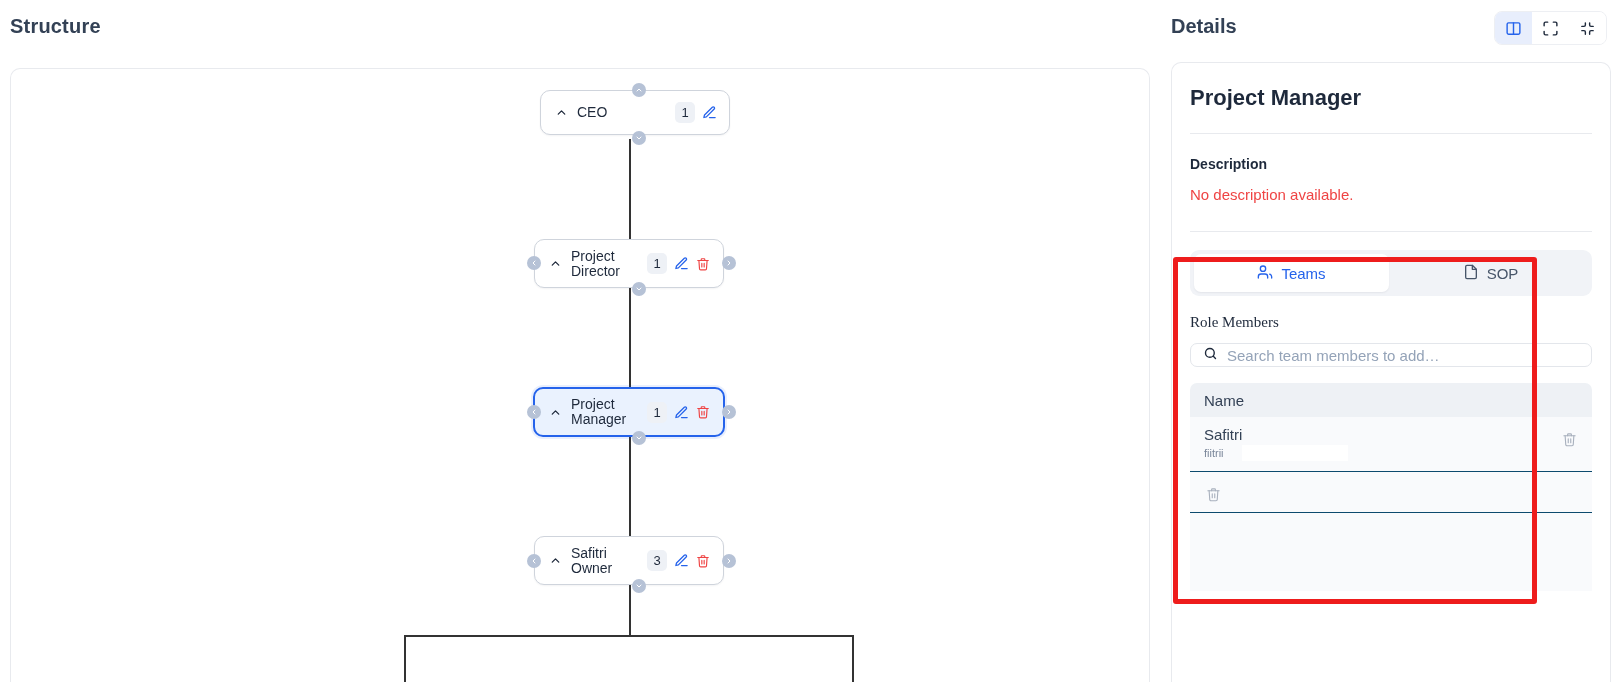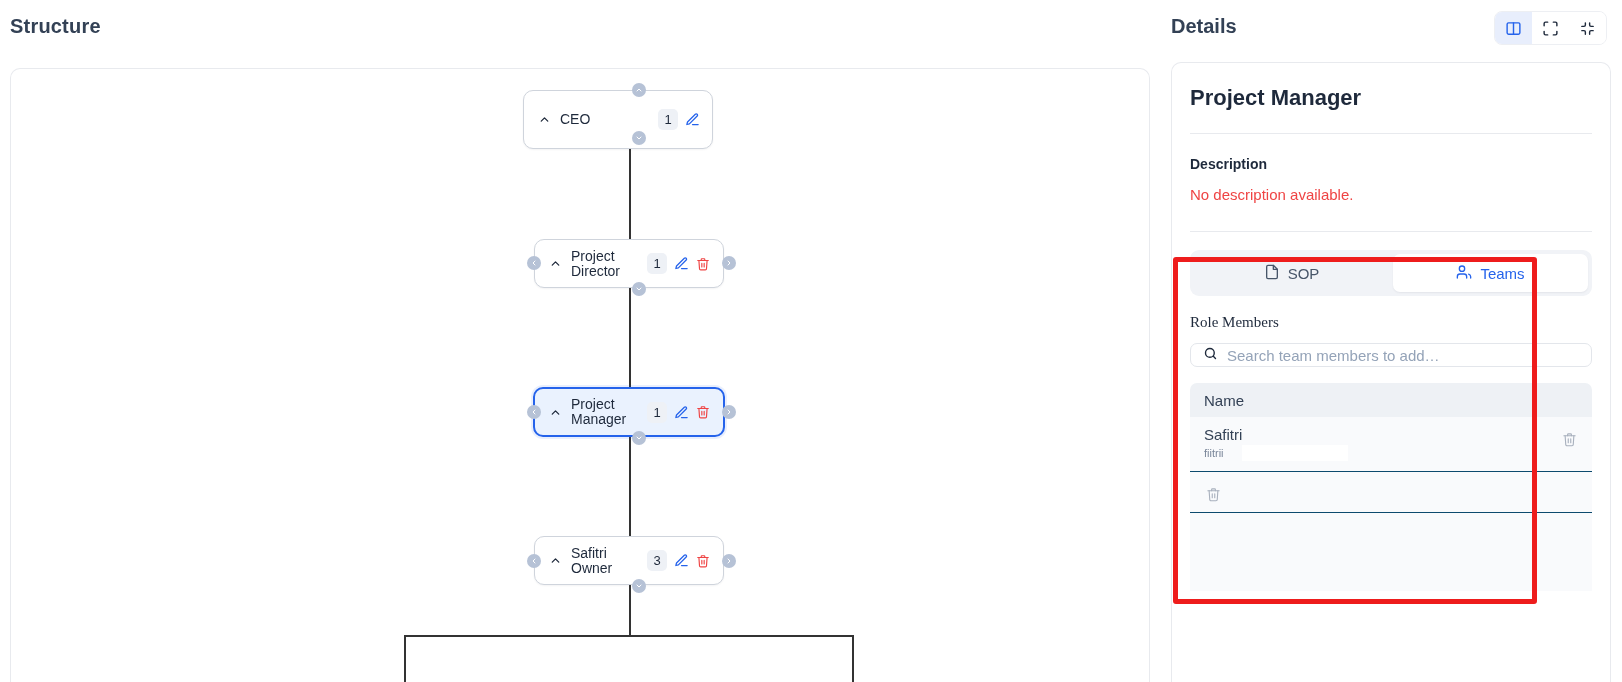--- a/index.html
+++ b/index.html
@@ -168,21 +168,21 @@
     <div class="canvas">
 
       <div class="edge edge-v" style="left:618px; top:70px; height:120px;"></div>
       <div class="edge edge-v" style="left:618px; top:219px; height:120px;"></div>
       <div class="edge edge-v" style="left:618px; top:368px; height:120px;"></div>
       <div class="edge edge-v" style="left:618px; top:516px; height:51px;"></div>
       <div class="edge edge-h" style="left:393px; top:566px; width:450px;"></div>
       <div class="edge edge-v" style="left:393px; top:566px; height:48px;"></div>
       <div class="edge edge-v" style="left:841px; top:566px; height:48px;"></div>
 
-      <div class="node" style="left:512px; top:21px; width:190px; height:59px;align-items:center;">
+      <div class="node" style="left:529px; top:21px; width:190px; height:45px;align-items:center;">
         <span class="chev">
           <svg width="13" height="13" viewBox="0 0 24 24" fill="none" stroke="currentColor" stroke-width="2.4" stroke-linecap="round" stroke-linejoin="round">
               <polyline points="18 15 12 9 6 15"></polyline>
             </svg>
         </span>
         <span class="label">CEO</span>
         <span class="actions">
           <span class="badge">1</span>
           <span class="ico-btn ico-edit">
             <svg width="15" height="15" viewBox="0 0 24 24" fill="none" stroke="currentColor" stroke-width="2" stroke-linecap="round" stroke-linejoin="round">
@@ -364,38 +364,38 @@
       <div class="dc-inner">
         <div class="role-title">Project Manager</div>
         <div class="hr"></div>
         <div class="sec-label">Description</div>
         <div class="sec-text">No description available.</div>
         <div class="hr" style="margin-top:28px;"></div>
       </div>
 
       <div style="padding: 18px 18px 0 18px;">
         <div class="tabs">
-          <div class="tab">
-            <span>
-              <svg width="16" height="16" viewBox="0 0 24 24" fill="none" stroke="currentColor" stroke-width="2" stroke-linecap="round" stroke-linejoin="round">
-                  <path d="M14 2H6a2 2 0 0 0-2 2v16a2 2 0 0 0 2 2h12a2 2 0 0 0 2-2V8z"></path>
-                  <polyline points="14 2 14 8 20 8"></polyline>
-                </svg>
-            </span>
-            <span>SOP</span>
-          </div>
           <div class="tab active">
             <span>
               <svg width="16" height="16" viewBox="0 0 24 24" fill="none" stroke="currentColor" stroke-width="2" stroke-linecap="round" stroke-linejoin="round">
                   <path d="M16 21v-2a4 4 0 0 0-4-4H6a4 4 0 0 0-4 4v2"></path>
                   <circle cx="9" cy="7" r="4"></circle>
                   <path d="M22 21v-2a4 4 0 0 0-3-3.87"></path>
                 </svg>
             </span>
             <span>Teams</span>
+          </div>
+          <div class="tab">
+            <span>
+              <svg width="16" height="16" viewBox="0 0 24 24" fill="none" stroke="currentColor" stroke-width="2" stroke-linecap="round" stroke-linejoin="round">
+                  <path d="M14 2H6a2 2 0 0 0-2 2v16a2 2 0 0 0 2 2h12a2 2 0 0 0 2-2V8z"></path>
+                  <polyline points="14 2 14 8 20 8"></polyline>
+                </svg>
+            </span>
+            <span>SOP</span>
           </div>
         </div>
 
         <div class="rm-label">Role Members</div>
 
         <div class="search-box">
           <span>
             <svg width="15" height="15" viewBox="0 0 24 24" fill="none" stroke="#1e293b" stroke-width="2.2" stroke-linecap="round" stroke-linejoin="round">
                 <circle cx="11" cy="11" r="7"></circle>
                 <line x1="20" y1="20" x2="16.5" y2="16.5"></line>

